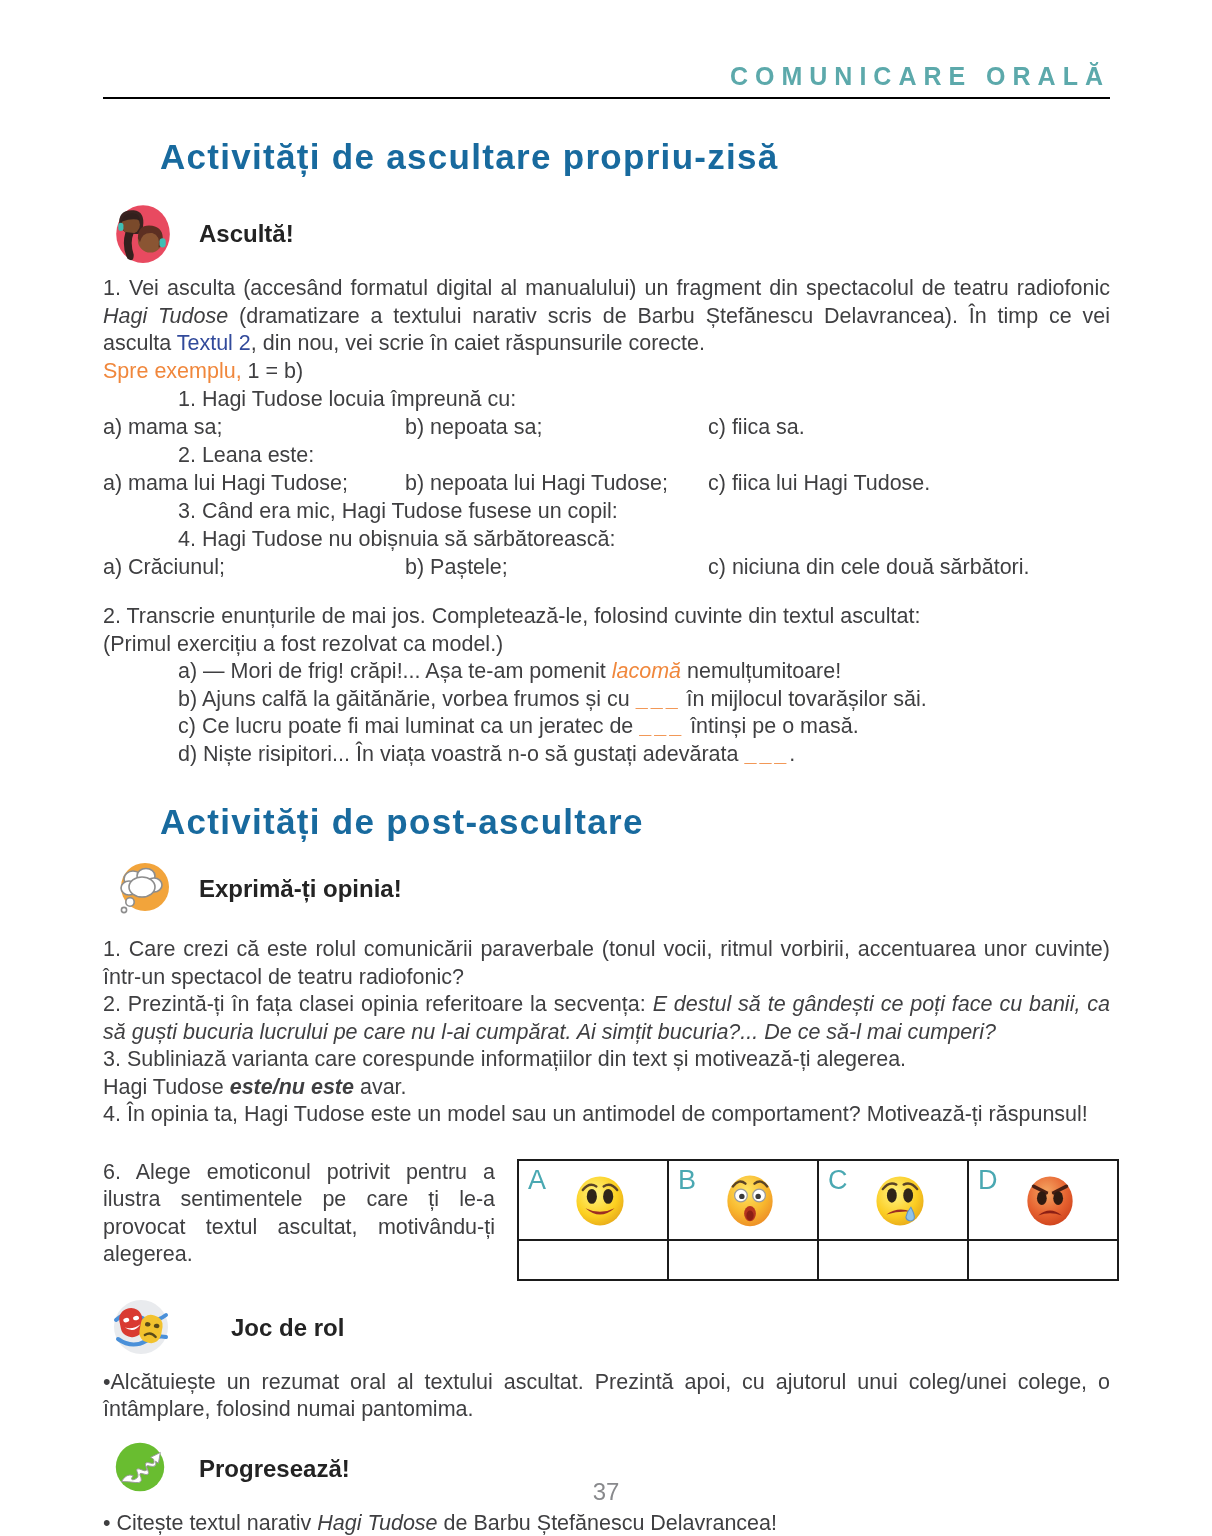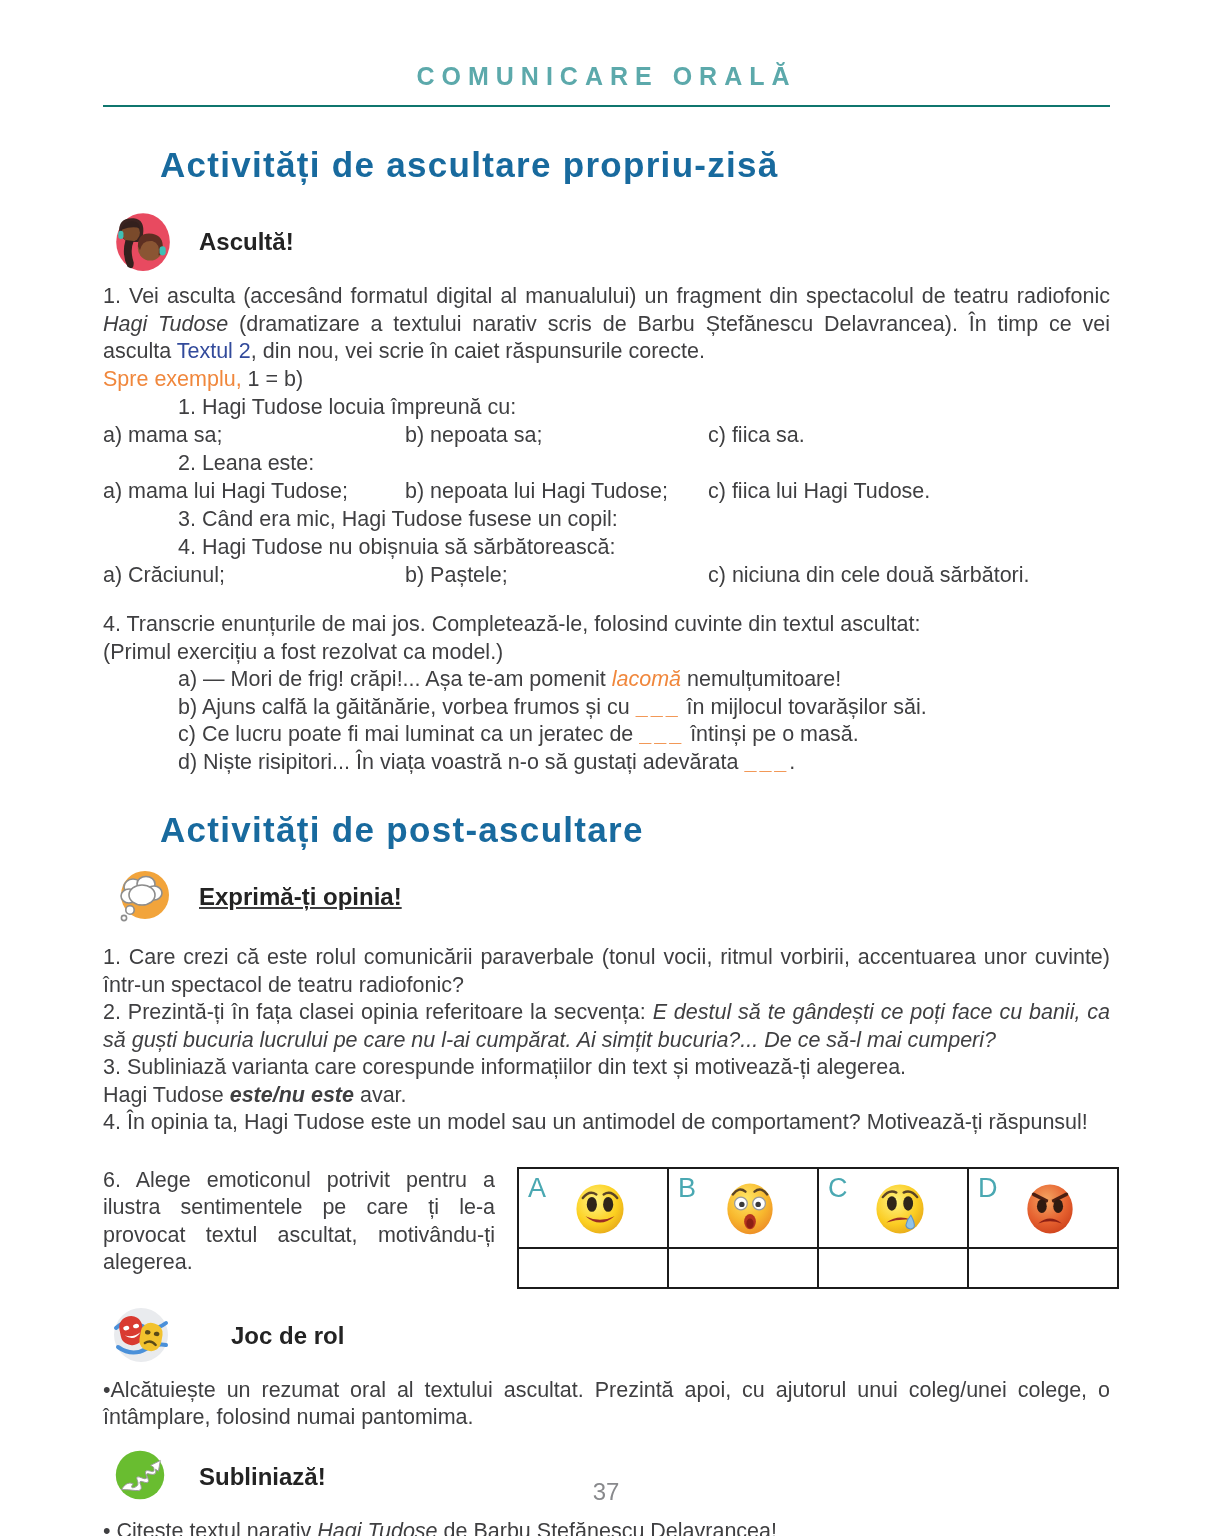--- a/index.html
+++ b/index.html
@@ -2,21 +2,21 @@
 <html lang="ro"><head>
 <meta charset="utf-8">
 <style>
   html,body{margin:0;padding:0;background:#ffffff;}
   .page{
     width:1212px;height:1536px;background:#ffffff;position:relative;
     font-family:"Liberation Sans",sans-serif;color:#3f3f41;
     box-sizing:border-box;padding:0 102px 0 103px;overflow:hidden;
   }
   
-  .kicker-wrap{padding-top:62px;border-bottom:2px solid #0f766e;padding-bottom:14px;text-align:center;}
+  .kicker-wrap{padding-top:62px;border-bottom:2px solid #000000;padding-bottom:6px;text-align:right;}
   .kicker{color:#5ca9ab;font-size:25px;font-weight:600;letter-spacing:7px;}
   
   .h-blue{color:#186a9e;font-size:35px;font-weight:700;letter-spacing:1.3px;margin:38px 0 0 57px;}
   
   .act-row{display:flex;align-items:center;margin-top:24px;}
   .act-icon{width:66px;height:66px;flex:0 0 auto;margin-left:6px;}
   .act-label{font-size:24px;font-weight:700;color:#232323;margin-left:24px;}
   
   .body-txt{font-size:21.5px;line-height:27.5px;}
   .just{text-align:justify;}
@@ -89,31 +89,31 @@
     <p class="q-line">3. Când era mic, Hagi Tudose fusese un copil:</p>
     <p class="q-line">4. Hagi Tudose nu obișnuia să sărbătorească:</p>
     <div class="opt-row">
       <span>a) Crăciunul;</span>
       <span>b) Paștele;</span>
       <span>c) niciuna din cele două sărbători.</span>
     </div>
   </div>
 
   <div style="margin-top:22px;">
-    <p class="body-txt">4. Transcrie enunțurile de mai jos. Completează-le, folosind cuvinte din textul ascultat:</p>
+    <p class="body-txt">2. Transcrie enunțurile de mai jos. Completează-le, folosind cuvinte din textul ascultat:</p>
     <p class="body-txt">(Primul exercițiu a fost rezolvat ca model.)</p>
     <p class="body-txt indent"><span>a) — Mori de frig! crăpi!... Așa te-am pomenit </span><span class="orange it">lacomă</span><span> nemulțumitoare!</span></p>
     <p class="body-txt indent"><span>b) Ajuns calfă la găitănărie, vorbea frumos și cu </span><span class="blank">___</span><span>  în mijlocul tovarășilor săi.</span></p>
     <p class="body-txt indent"><span>c) Ce lucru poate fi mai luminat ca un jeratec de </span><span class="blank">___</span><span> întinși pe o masă.</span></p>
     <p class="body-txt indent"><span>d) Niște risipitori... În viața voastră n-o să gustați adevărata </span><span class="blank">___</span><span>.</span></p>
   </div>
 
   <h1 class="h-blue" style="margin-top:34px;">Activități de post-ascultare</h1>
 
-  <div class="act-row" style="margin-top:14px;text-decoration:underline;">
+  <div class="act-row" style="margin-top:14px;">
     <span class="act-icon">
       <svg viewBox="0 0 64 64" width="64" height="64">
         <circle cx="36" cy="31" r="24" fill="#f2a43b"></circle>
         <g fill="#ffffff" stroke="#8d8d8d" stroke-width="1.6">
           <ellipse cx="24" cy="23" rx="9" ry="8"></ellipse>
           <ellipse cx="37" cy="20" rx="9" ry="7.5"></ellipse>
           <ellipse cx="45" cy="29" rx="8" ry="7"></ellipse>
           <ellipse cx="20" cy="32" rx="8" ry="7"></ellipse>
           <ellipse cx="33" cy="31" rx="13" ry="10"></ellipse>
           <circle cx="21" cy="46" r="4.2"></circle>
@@ -256,21 +256,21 @@
   </div>
   <p class="body-txt just mt8">•Alcătuiește un rezumat oral al textului ascultat. Prezintă apoi, cu ajutorul unui coleg/unei colege, o întâmplare, folosind numai pantomima.</p>
 
   <div class="act-row" style="margin-top:12px;">
     <span class="act-icon">
       <svg viewBox="0 0 64 64" width="62" height="62">
         <circle cx="32" cy="32" r="25" fill="#69bd30"></circle>
         <path d="M13 47 Q18 38 25 41 Q21 46 26 45 Q32 43 29 37 Q27 32 34 35 Q41 38 38 31 Q36 26 43 28 Q48 30 46 24 L43 22 L53 17 L51 28 L48 26 Q50 33 42 31 Q37 29 40 35 Q43 42 35 39 Q30 37 33 43 Q35 49 27 48 Q20 47 13 47 Z" fill="#ffffff" stroke="#9a9a9a" stroke-width="1"></path>
       </svg>
     </span>
-    <span class="act-label">Subliniază!</span>
+    <span class="act-label">Progresează!</span>
   </div>
   <div class="mt8">
     <p class="body-txt"><span>• Citește textul narativ </span><span class="it">Hagi Tudose</span><span> de Barbu Ștefănescu Delavrancea!</span></p>
 
   </div>
 
   <div class="pagenum">37</div>
 
 </div>
 

